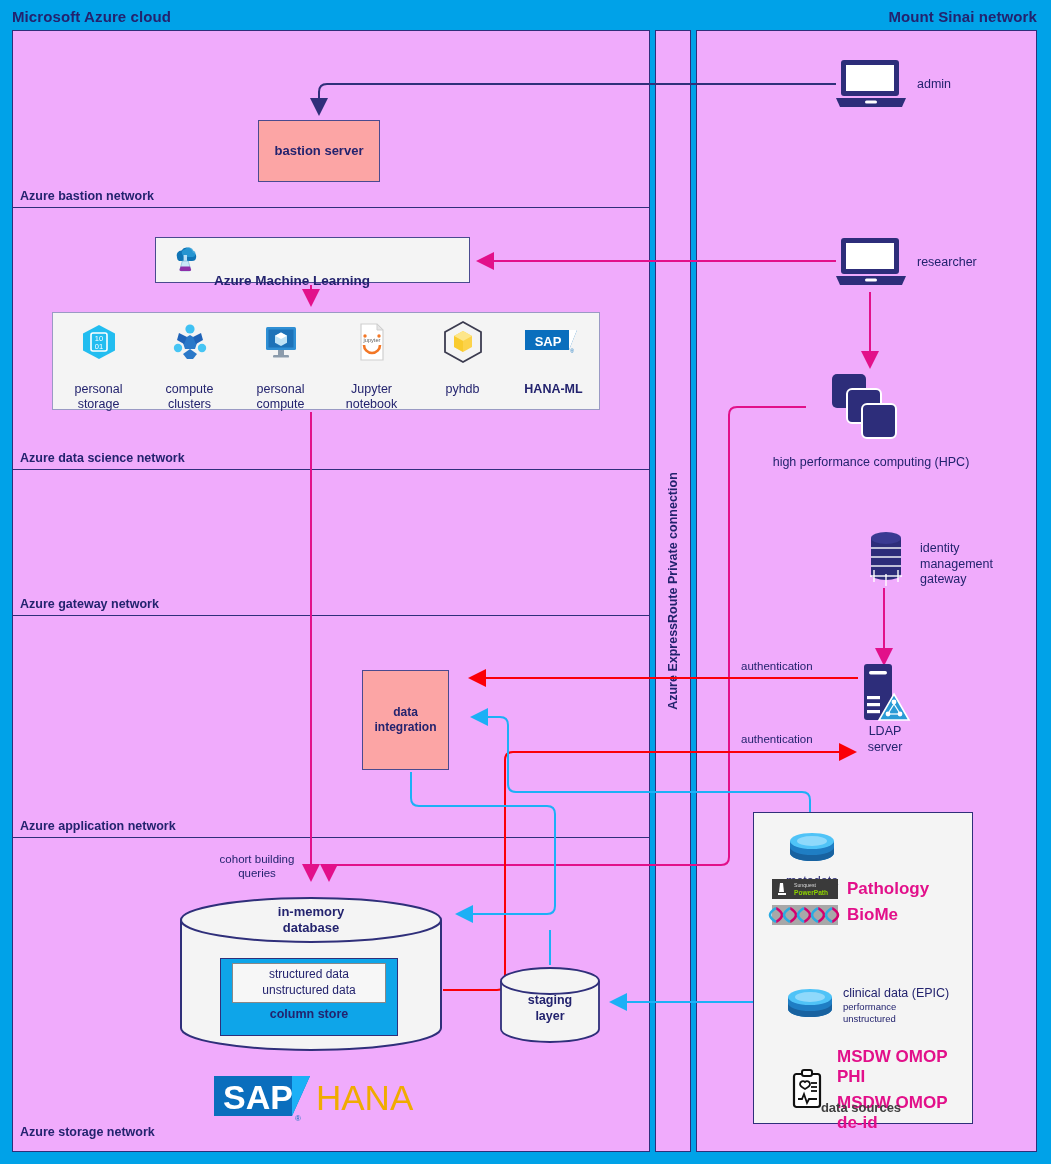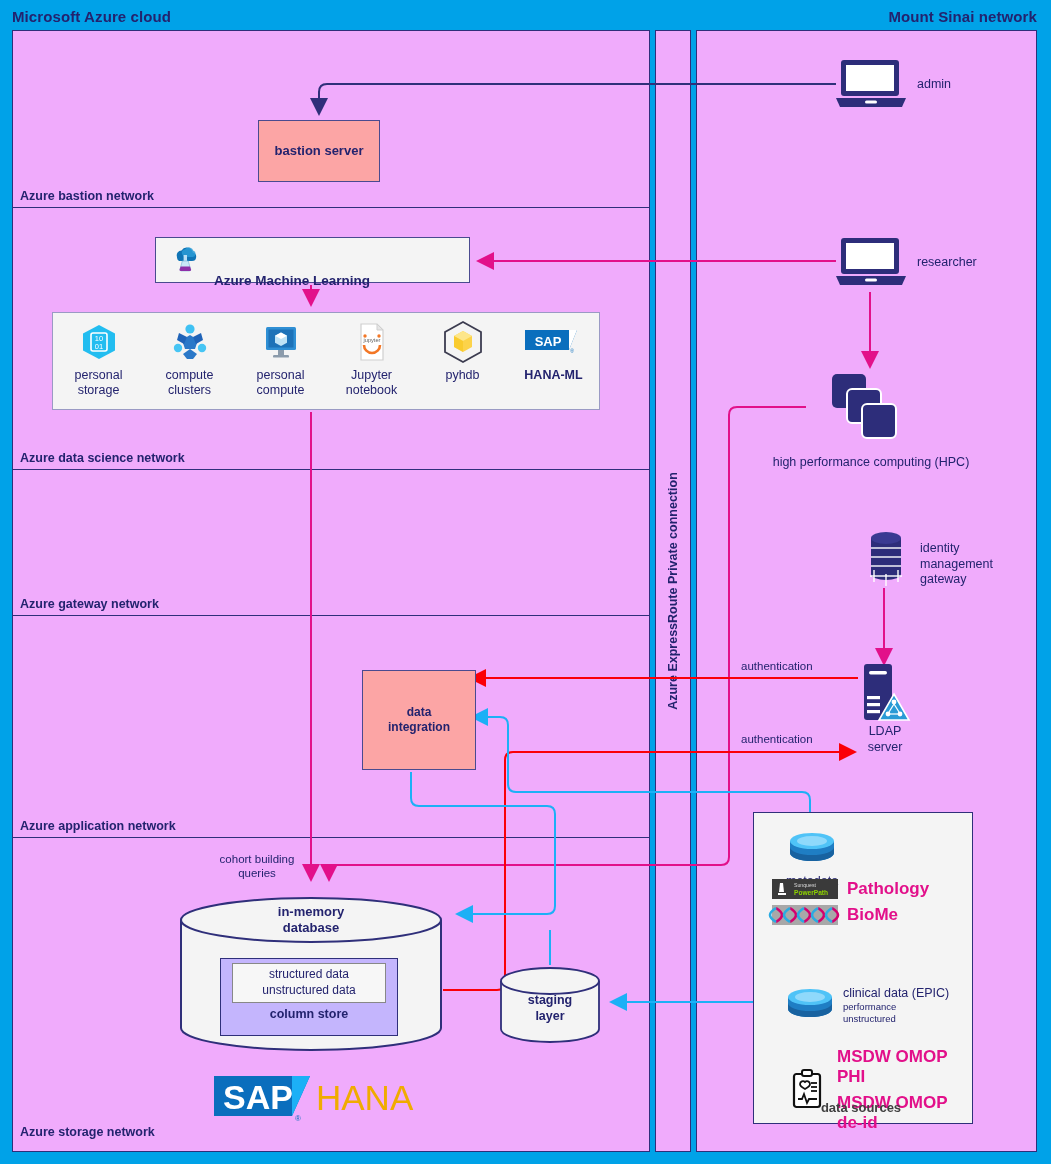--- a/index.html
+++ b/index.html
@@ -59,40 +59,40 @@
 
   
   .box {
     position:absolute; background:#fca5a5;
     border:1.4px solid #4a4a8f;
     display:flex; align-items:center; justify-content:center;
     text-align:center; color:#23236e; font-weight:bold;
     font-size:13px; line-height:1.25;
   }
   #bastion-server { left:258px; top:120px; width:122px; height:62px; }
-  #data-integration { left:362px; top:670px; width:114px; height:100px;
+  #data-integration { left:362px; top:670px; width:87px; height:100px;
     font-size:12px; }
 
   
   #aml-box {
     position:absolute; left:155px; top:237px; width:315px; height:46px;
     background:#f4f4f4; border:1.4px solid #4a4a8f;
     display:flex; align-items:center; padding-left:14px; gap:14px;
   }
   #aml-box .label { font-size:13.5px; font-weight:bold; color:#23236e;margin-top:40px; }
 
   
   #tools-strip {
     position:absolute; left:52px; top:312px; width:548px; height:98px;
     background:#f4f4f4; border:1.4px solid #9a9ac4;
     display:flex; align-items:flex-start; justify-content:space-around;
     padding-top:6px;
   }
   .tool { width:82px; display:flex; flex-direction:column;
-    align-items:center; gap:3px; }
+    align-items:center; gap:17px; }
   .tool .tname { font-size:12.5px; color:#23236e; text-align:center;
     line-height:1.18; }
   .tool .ticon { height:46px; display:flex; align-items:center;
     justify-content:center; }
 
   
   #data-sources {
     position:absolute; left:753px; top:812px; width:220px; height:312px;
     background:#f4f4f4; border:1.4px solid #2f2f7a;
   }
@@ -113,21 +113,21 @@
   .node-label.c { text-align:center; }
   .edge-label {
     position:absolute; font-size:11.5px; color:#23236e;
     white-space:nowrap; text-align:center; line-height:1.25;
   }
 
   
   #hana-db { position:absolute; left:180px; top:898px; width:262px; height:152px; }
   #hana-inner {
     position:absolute; left:220px; top:958px; width:178px; height:78px;
-    background:#c4b5fd; border:1.4px solid #2f2f7a;
+    background:#0ea5e9; border:1.4px solid #2f2f7a;
     display:flex; flex-direction:column; align-items:center;
     justify-content:flex-start; padding-top:4px;
   }
   #hana-inner .inner-box {
     width:154px; border:1.3px solid #888; background:#f7f7f7;
     font-size:12px; color:#23236e; text-align:center; padding:3px 0 4px;
     line-height:1.3;
   }
   #hana-inner .cs { margin-top:4px; font-size:12.5px; font-weight:bold;
     color:#23236e; }

